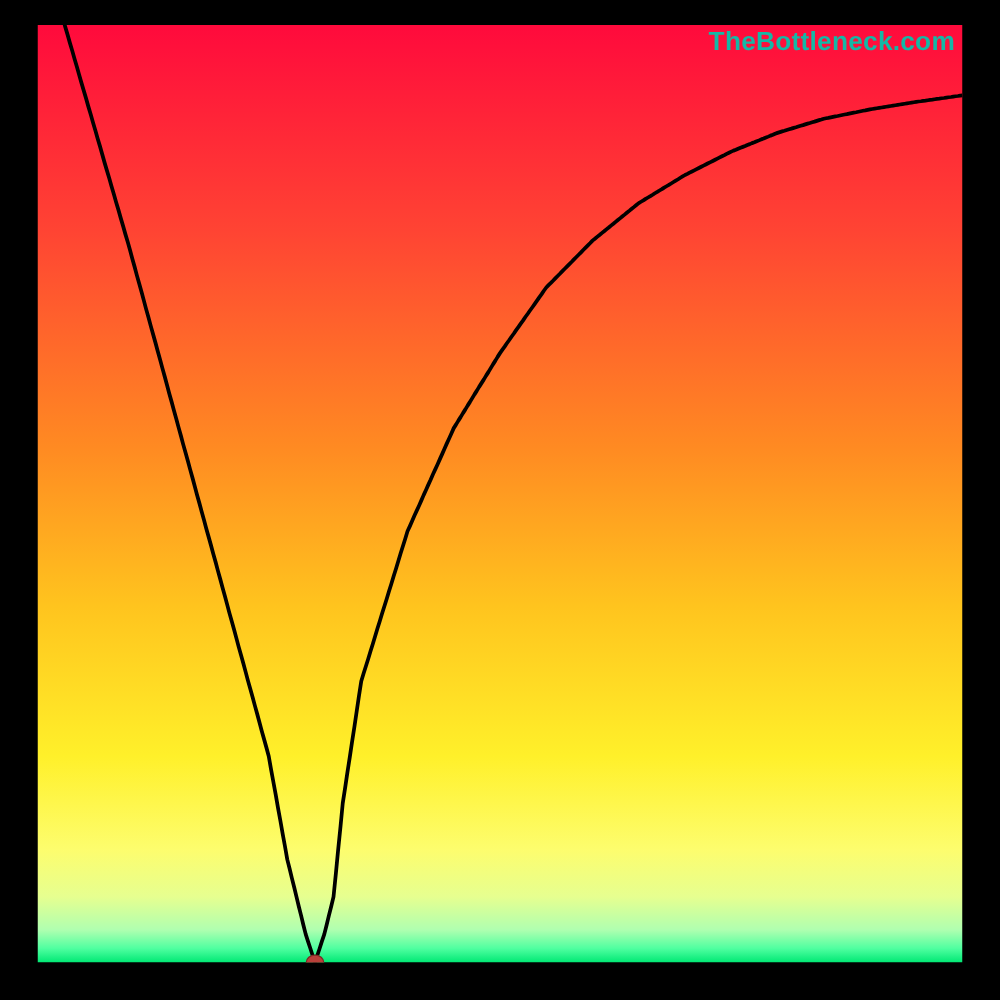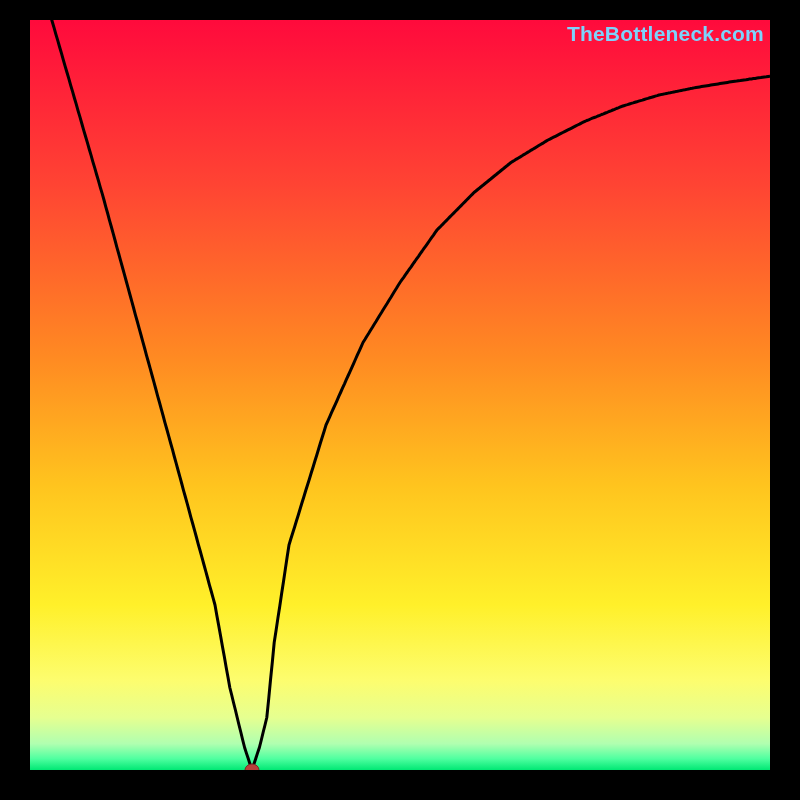--- a/index.html
+++ b/index.html
@@ -26,21 +26,21 @@
     width: 740px;
     height: 750px;
     overflow: hidden;
   }
   .watermark {
     position: absolute;
     top: 2px;
     right: 6px;
     font-size: 21px;
     font-weight: 600;
-    color: #7dd3fc;
+    color: #14b8a6;
     letter-spacing: 0.2px;
   }
 </style>
 </head>
 <body>
 
 <div class="frame">
   <svg class="plot-area" viewBox="0 0 740 750" preserveAspectRatio="none">
     <defs>
       <linearGradient id="bg-grad" x1="0" y1="0" x2="0" y2="1">

